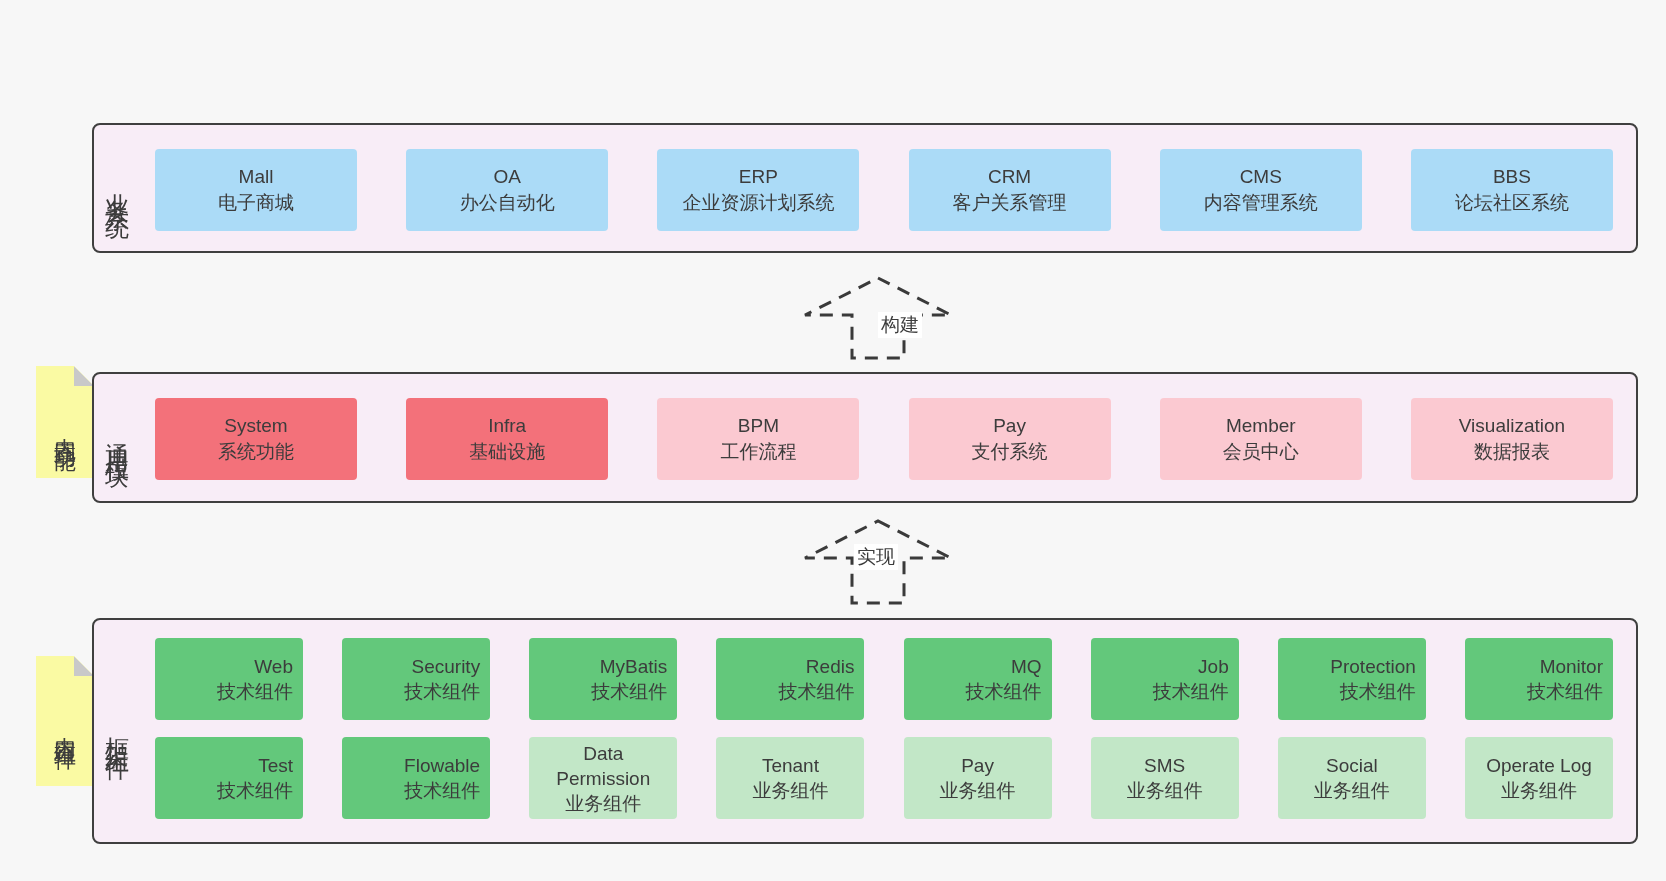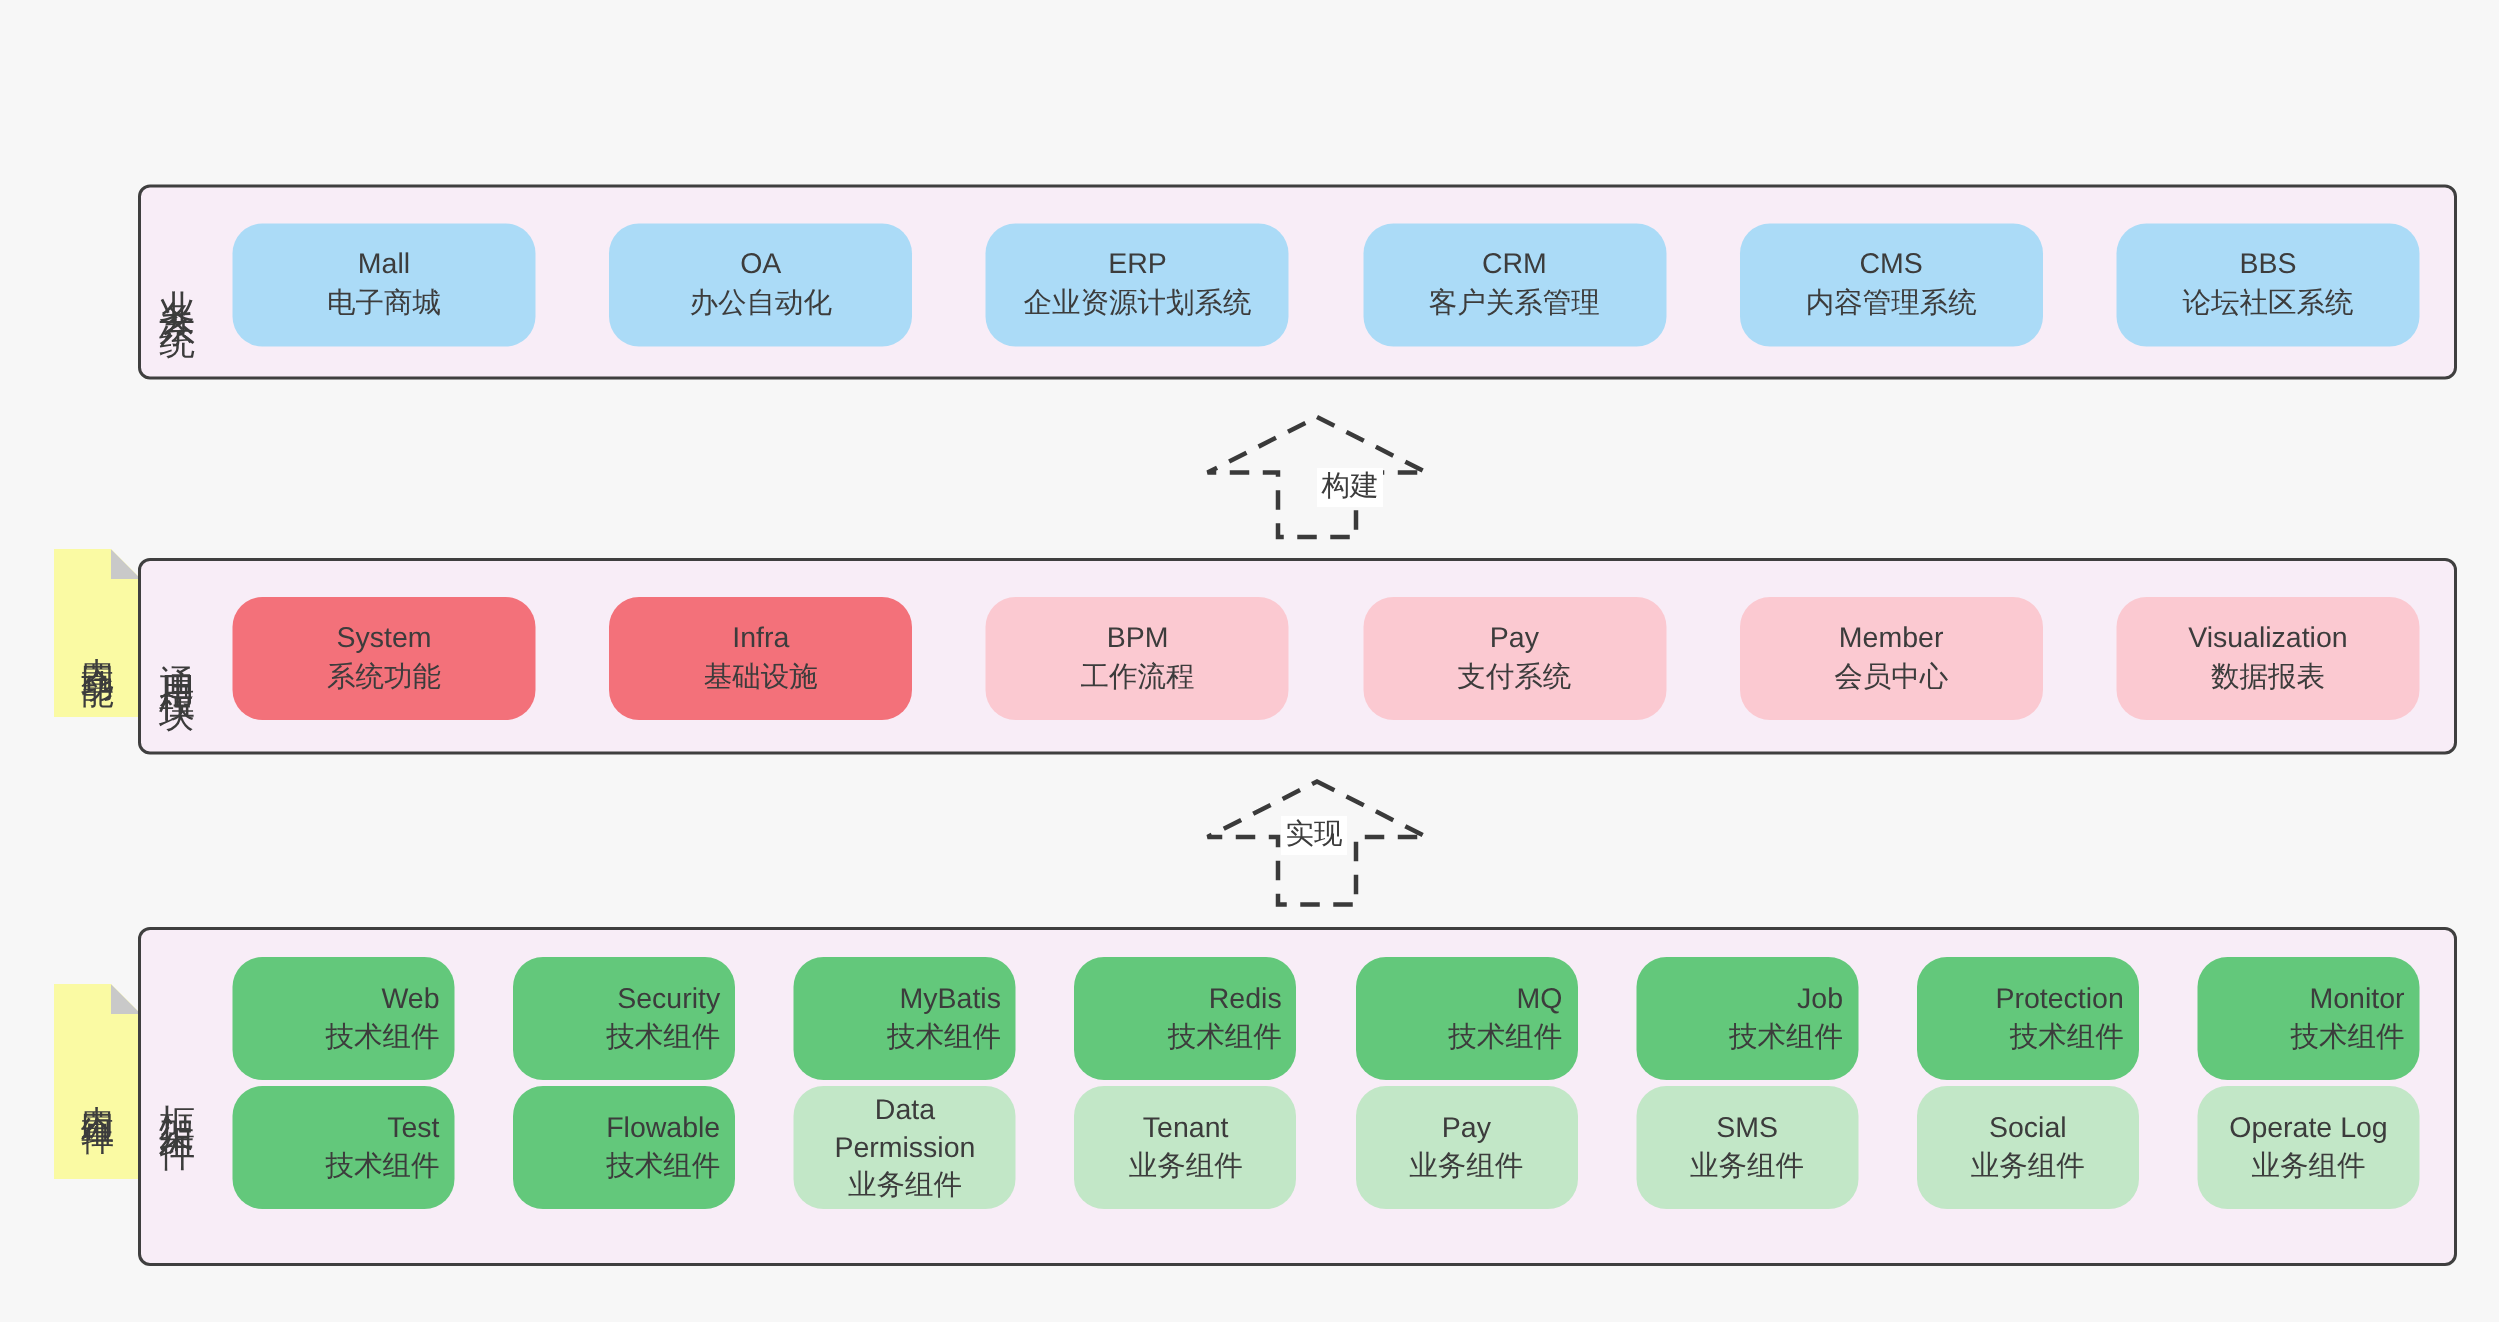--- a/index.html
+++ b/index.html
@@ -27,24 +27,24 @@
     writing-mode:vertical-rl;text-orientation:upright;
     font-size:24px;letter-spacing:7px;color:var(--text);
   }
 
   .row{
     position:absolute;left:61px;right:23px;
     display:flex;justify-content:space-between;
   }
   .row-a{top:24px;height:82px;}
   .row-b1{top:18px;height:82px;}
-  .row-b2{top:104px;height:82px;}
+  .row-b2{top:117px;height:82px;}
 
   .box{
-    box-sizing:border-box;height:82px;border-radius:20px;
+    box-sizing:border-box;height:82px;border-radius:4px;
     display:flex;flex-direction:column;align-items:center;justify-content:center;
     text-align:center;font-size:19px;line-height:26px;color:var(--text);
   }
   .cols6 .box{width:202px;padding:0 10px;}
   .cols8 .box{width:148px;padding:0 10px;line-height:25px;}
   .box[data-variant="blue"]{background:var(--box-blue,#abdbf7);}
   .box[data-variant="red"]{background:var(--box-red,#f3717a);}
   .box[data-variant="pink"]{background:var(--box-pink,#fbc9d1);}
   .box[data-variant="green"]{background:var(--box-green,#63c87b);align-items:flex-end;}
   .box[data-variant="lightgreen"]{background:var(--box-lightgreen,#c2e7c7);}

